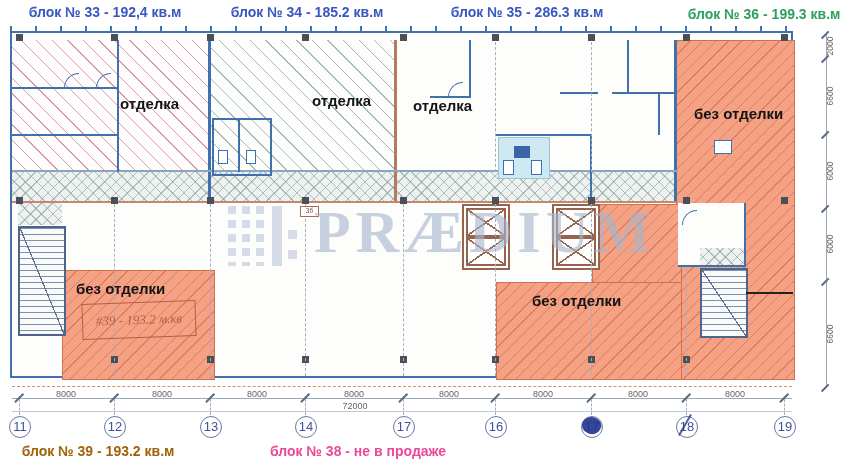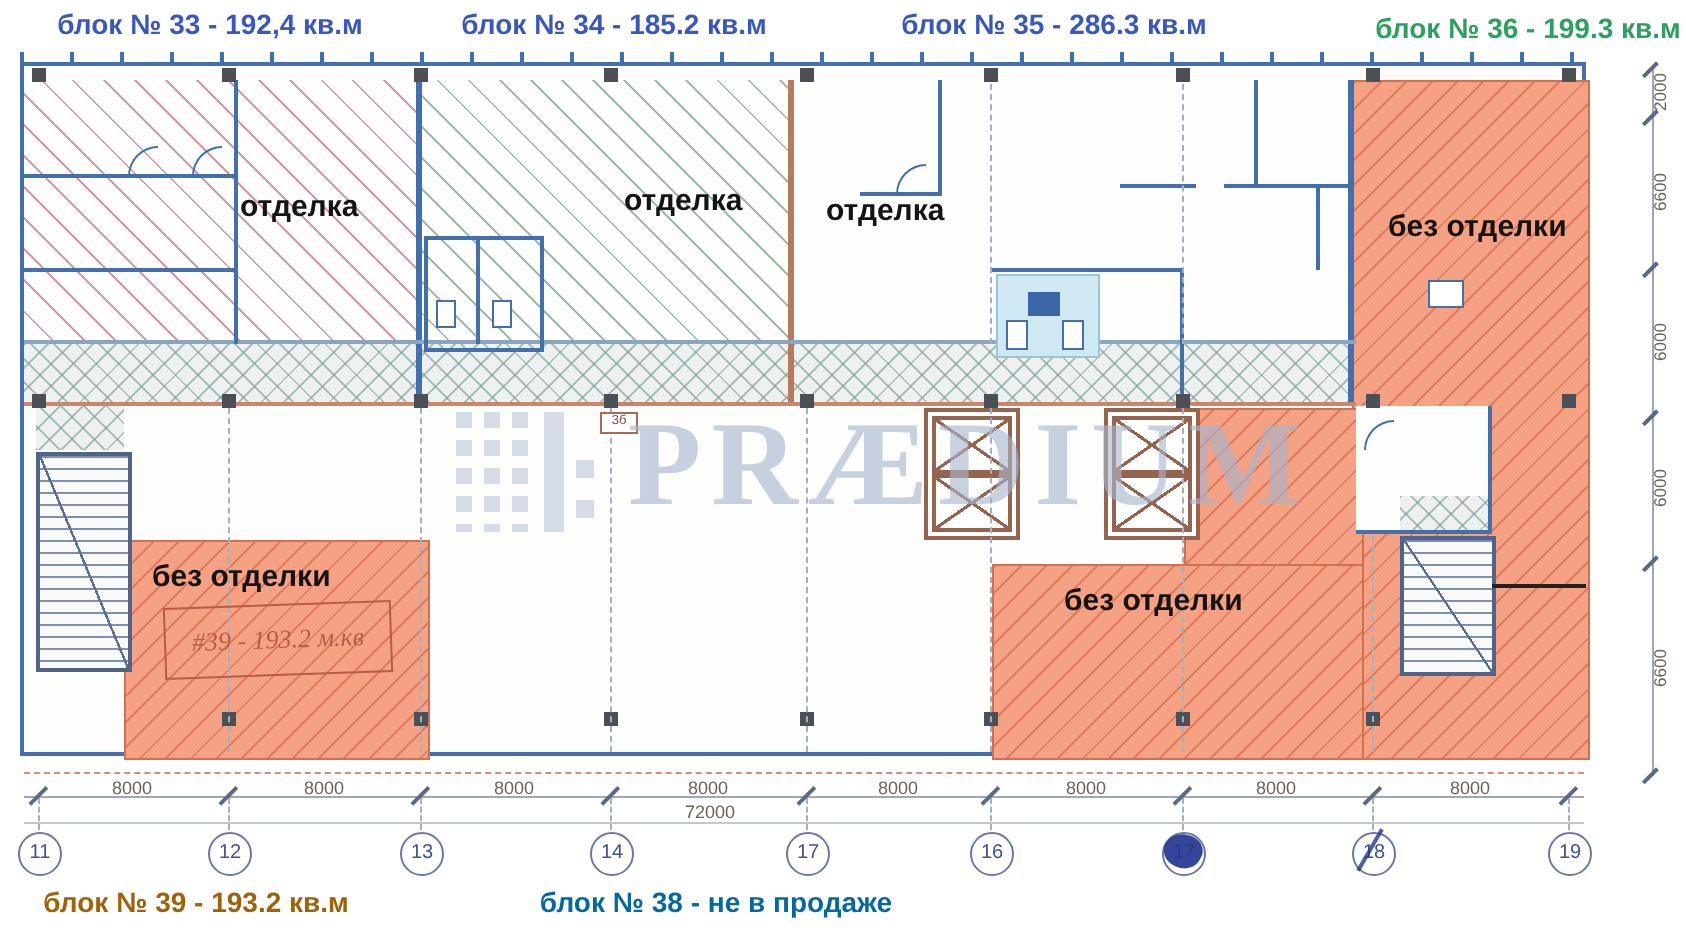--- a/index.html
+++ b/index.html
@@ -24,21 +24,21 @@
       linear-gradient(to top right,transparent calc(50% - 0.8px),#96644c calc(50% - 0.8px) calc(50% + 0.8px),transparent calc(50% + 0.8px)),
       linear-gradient(to bottom right,transparent calc(50% - 0.8px),#96644c calc(50% - 0.8px) calc(50% + 0.8px),transparent calc(50% + 0.8px));}
   .col{width:7px;height:7px;background:#4b4f56;}
   .arc{width:14px;height:14px;border:1.3px solid #4070ad;border-right:none;border-bottom:none;border-radius:100% 0 0 0;}
   .dashv{border-left:1px dashed #9fb0c5;}
   .roomlabel{font-weight:bold;font-size:15px;color:#141414;white-space:nowrap;}
   .dim{font-size:9px;color:#6d6257;text-align:center;white-space:nowrap;}
   .tick{width:12px;height:1.5px;background:#5a6a84;transform:rotate(-45deg);}
   .dimline{background:#9aa7bd;height:1px;}
   .bubble{width:20px;height:20px;border:1.3px solid #6a78a8;border-radius:50%;background:#fff;
-      color:#3f519c;font-size:10px;line-height:19px;text-align:center;}
+      color:#3f519c;font-size:13px;line-height:19px;text-align:center;}
   .vdim{font-size:8.5px;color:#6d6257;width:36px;text-align:center;transform:rotate(-90deg);white-space:nowrap;}
   .fixture{background:#fff;border:1px solid #4070ad;}
   .wm-title{font-family:"Liberation Serif",serif;font-weight:bold;font-size:60px;letter-spacing:5px;
       color:rgba(167,180,205,.62);white-space:nowrap;}
   .wm-sub{font-size:13px;letter-spacing:6.5px;color:rgba(167,180,205,.8);white-space:nowrap;}
   .logo-grid{background-image:conic-gradient(at 8px 8px,transparent 0 270deg,#d5dbe7 270deg 360deg);background-size:14px 14px;}
   .note-box{border:1.3px solid #b85c47;transform:rotate(-2deg);display:flex;align-items:center;justify-content:center;}
   .note-text{font-family:"Liberation Serif",serif;font-style:italic;font-size:13px;color:#b85c47;white-space:nowrap;}
   .scribble{background:#24368f;border-radius:60% 45% 55% 50%;transform:rotate(25deg);opacity:.92;}
   .slash{background:#24368f;opacity:.8;transform:rotate(30deg);}
@@ -218,15 +218,15 @@
   <div class="abs tick" style="left:820px;top:208px;width:10px;"></div>
   <div class="abs tick" style="left:820px;top:281px;width:10px;"></div>
   <div class="abs tick" style="left:820px;top:387px;width:10px;"></div>
   <div class="abs vdim" style="left:812px;top:41px;">2000</div>
   <div class="abs vdim" style="left:812px;top:91px;">6600</div>
   <div class="abs vdim" style="left:812px;top:166px;">6000</div>
   <div class="abs vdim" style="left:812px;top:239px;">6000</div>
   <div class="abs vdim" style="left:812px;top:329px;">6600</div>
 
   <div class="abs hdr" style="left:12px;top:443px;width:172px;color:#a16207;">блок № 39 - 193.2 кв.м</div>
-  <div class="abs hdr" style="left:258px;top:443px;width:200px;color:#0369a1;">блок № 38 - не в продаже</div>
+  <div class="abs hdr" style="left:258px;top:443px;width:200px;color:#ec4899;">блок № 38 - не в продаже</div>
 
 </div>
 
 </body></html>

